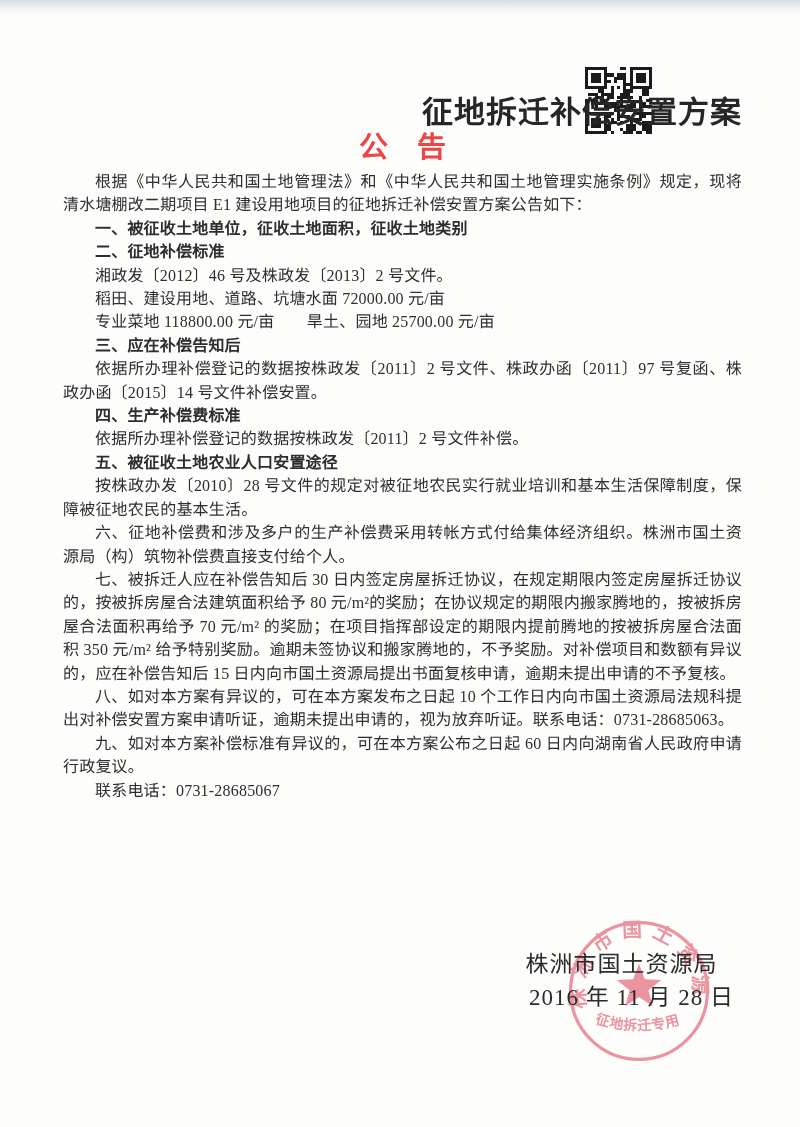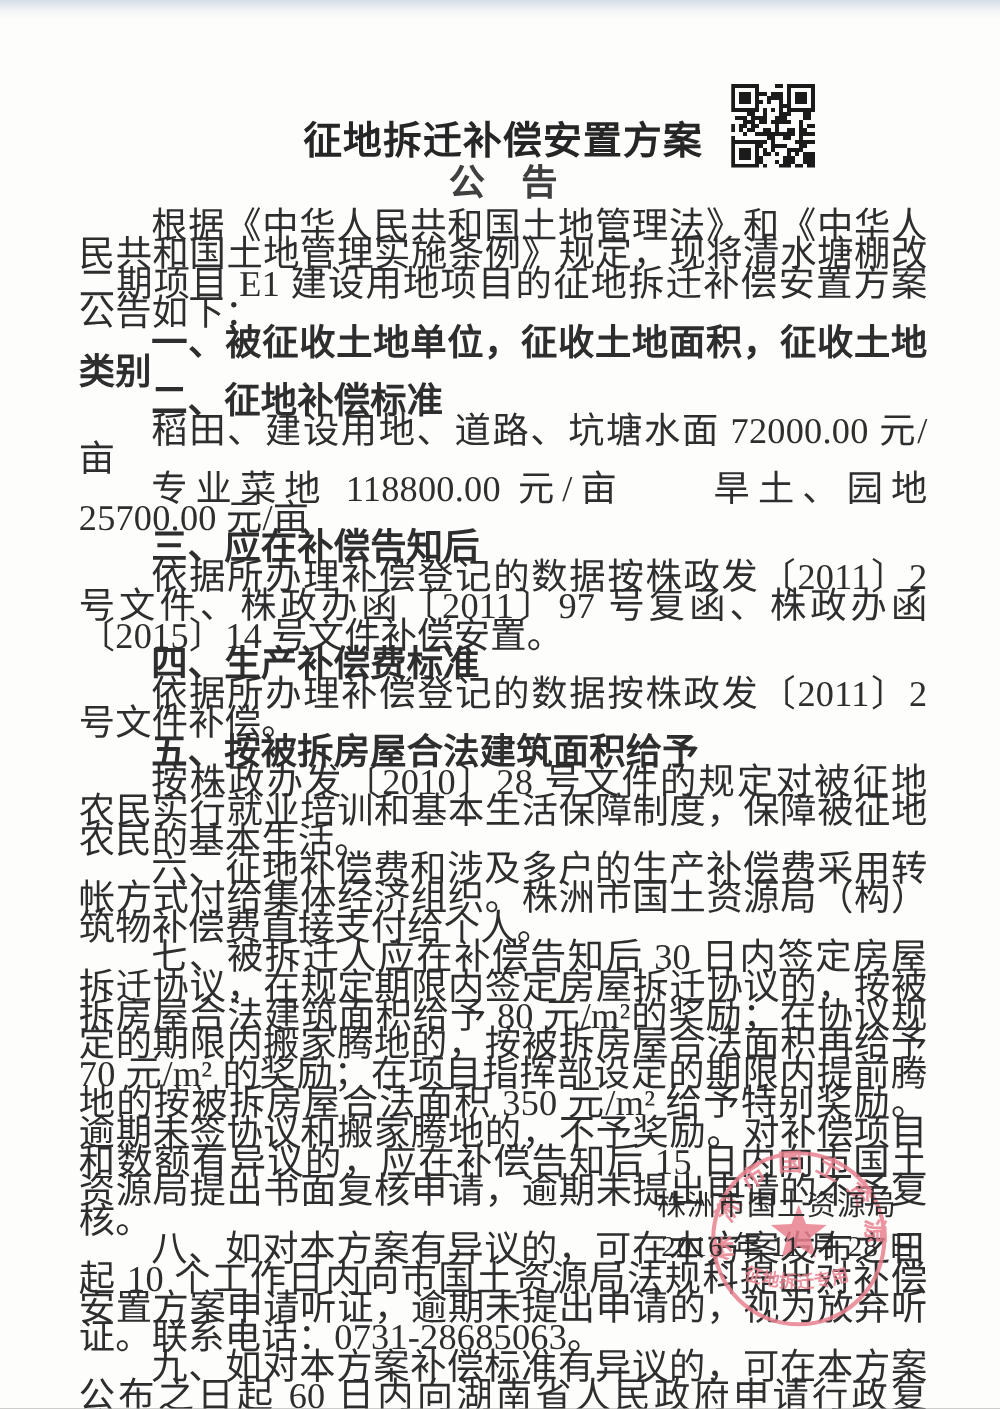--- a/index.html
+++ b/index.html
@@ -20,38 +20,38 @@
   }
   .content {
     position: absolute;
     top: 0; left: 0;
     box-sizing: border-box;
     width: 800px;
     padding: 94px 58px 0 63px;
   }
   .doc-title {
     margin: 0;
-    text-align: center;
+    text-align: right;
     font-size: 31px;
     font-weight: bold;
     letter-spacing: 1px;
     line-height: 37px;
     color: #262626;
   }
   .doc-subtitle {
     margin: 0 0 6px 0;
     text-align: center;
     font-size: 29px;
     font-weight: bold;
     line-height: 33px;
-    color: #404040;
+    color: #ef4444;
   }
   .p {
     margin: 0;
-    font-size: 29px;
+    font-size: 16px;
     line-height: 23.4px;
     text-align: justify;
     text-indent: 2em;
     letter-spacing: 0.2px;
   }
   .h { font-weight: bold; }
   .qr {
     position: absolute;
     left: 585px; top: 67px;
     width: 67px; height: 67px;
@@ -349,30 +349,31 @@
 
   <div class="content">
     <h1 class="doc-title">征地拆迁补偿安置方案</h1>
     <h2 class="doc-subtitle">公　告</h2>
 
     <p class="p">根据《中华人民共和国土地管理法》和《中华人民共和国土地管理实施条例》规定，现将清水塘棚改二期项目 E1 建设用地项目的征地拆迁补偿安置方案公告如下：</p>
 
     <p class="p h">一、被征收土地单位，征收土地面积，征收土地类别</p>
 
     <p class="p h">二、征地补偿标准</p>
+    <p class="p">湘政发〔2012〕46 号及株政发〔2013〕2 号文件。</p>
     <p class="p">稻田、建设用地、道路、坑塘水面 72000.00 元/亩</p>
     <p class="p">专业菜地 118800.00 元/亩　　旱土、园地 25700.00 元/亩</p>
 
     <p class="p h">三、应在补偿告知后</p>
     <p class="p">依据所办理补偿登记的数据按株政发〔2011〕2 号文件、株政办函〔2011〕97 号复函、株政办函〔2015〕14 号文件补偿安置。</p>
 
     <p class="p h">四、生产补偿费标准</p>
     <p class="p">依据所办理补偿登记的数据按株政发〔2011〕2 号文件补偿。</p>
 
-    <p class="p h">五、按被拆房屋合法建筑面积给予</p>
+    <p class="p h">五、被征收土地农业人口安置途径</p>
     <p class="p">按株政办发〔2010〕28 号文件的规定对被征地农民实行就业培训和基本生活保障制度，保障被征地农民的基本生活。</p>
 
     <p class="p">六、征地补偿费和涉及多户的生产补偿费采用转帐方式付给集体经济组织。株洲市国土资源局（构）筑物补偿费直接支付给个人。</p>
     <p class="p">七、被拆迁人应在补偿告知后 30 日内签定房屋拆迁协议，在规定期限内签定房屋拆迁协议的，按被拆房屋合法建筑面积给予 80 元/m²的奖励；在协议规定的期限内搬家腾地的，按被拆房屋合法面积再给予 70 元/m² 的奖励；在项目指挥部设定的期限内提前腾地的按被拆房屋合法面积 350 元/m² 给予特别奖励。逾期未签协议和搬家腾地的，不予奖励。对补偿项目和数额有异议的，应在补偿告知后 15 日内向市国土资源局提出书面复核申请，逾期未提出申请的不予复核。</p>
     <p class="p">八、如对本方案有异议的，可在本方案发布之日起 10 个工作日内向市国土资源局法规科提出对补偿安置方案申请听证，逾期未提出申请的，视为放弃听证。联系电话：0731-28685063。</p>
     <p class="p">九、如对本方案补偿标准有异议的，可在本方案公布之日起 60 日内向湖南省人民政府申请行政复议。</p>
 
     <p class="p">联系电话：0731-28685067</p>
   </div>
 

